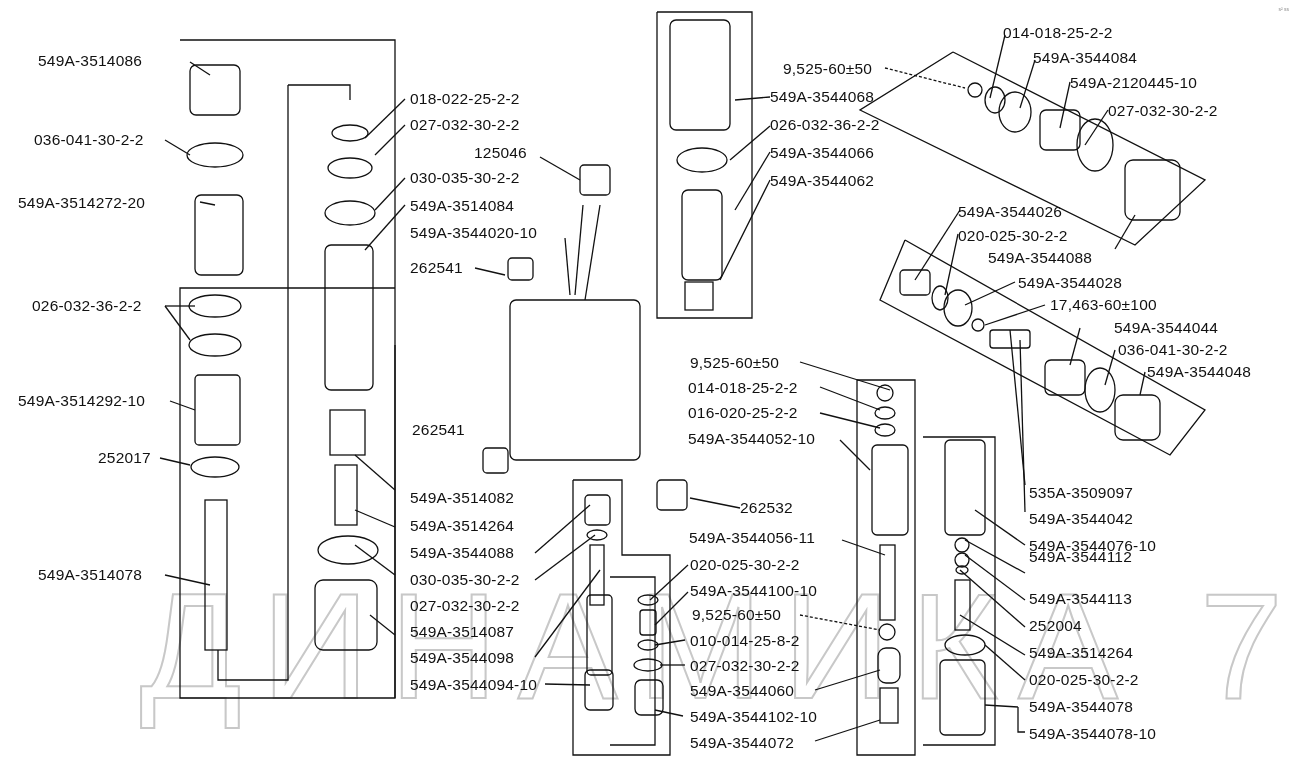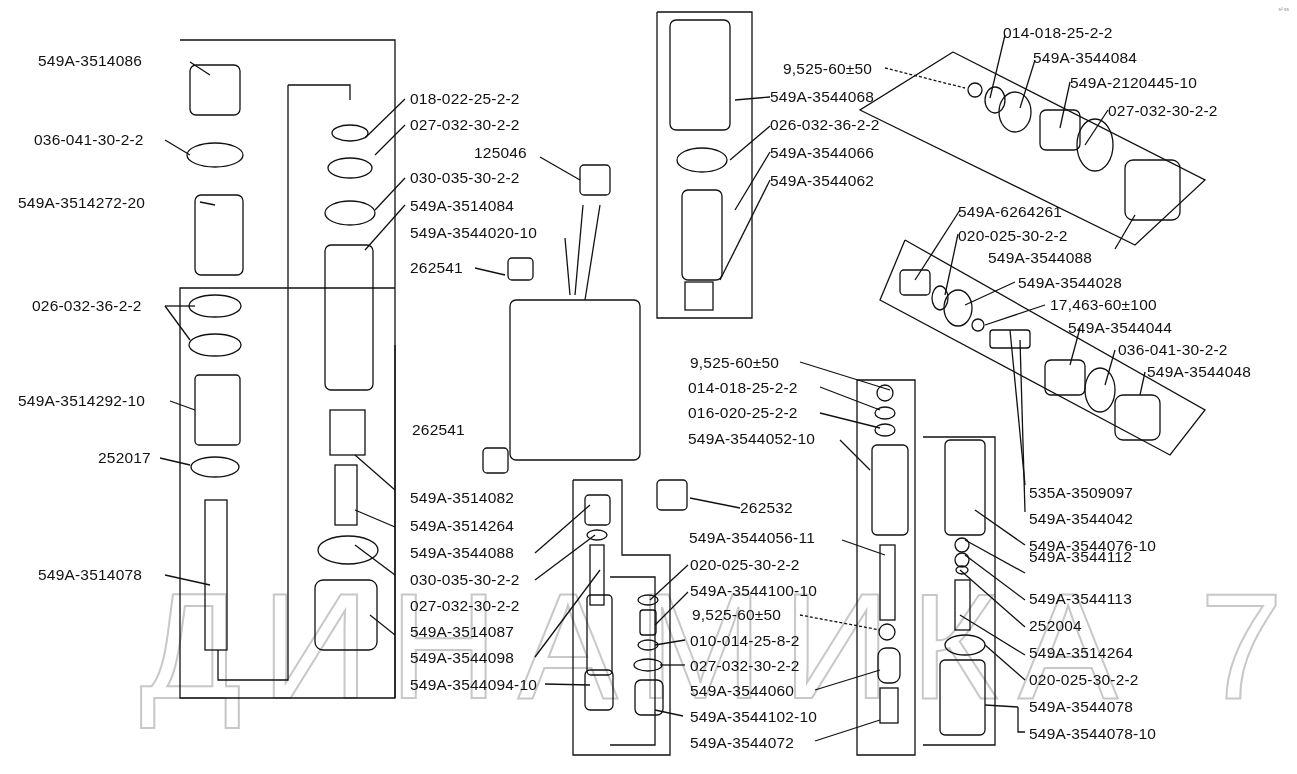--- a/index.html
+++ b/index.html
@@ -190,26 +190,26 @@
 <span class="lbl" style="left:410px;top:677px">549A-3544094-10</span>
 <span class="lbl" style="left:770px;top:89px">549A-3544068</span>
 <span class="lbl" style="left:770px;top:117px">026-032-36-2-2</span>
 <span class="lbl" style="left:770px;top:145px">549A-3544066</span>
 <span class="lbl" style="left:770px;top:173px">549A-3544062</span>
 <span class="lbl" style="left:783px;top:61px">9,525-60±50</span>
 <span class="lbl" style="left:1003px;top:25px">014-018-25-2-2</span>
 <span class="lbl" style="left:1033px;top:50px">549A-3544084</span>
 <span class="lbl" style="left:1070px;top:75px">549A-2120445-10</span>
 <span class="lbl" style="left:1108px;top:103px">027-032-30-2-2</span>
-<span class="lbl" style="left:958px;top:204px">549A-6264261</span>
+<span class="lbl" style="left:958px;top:204px">549A-3544026</span>
 <span class="lbl" style="left:958px;top:228px">020-025-30-2-2</span>
 <span class="lbl" style="left:988px;top:250px">549A-3544088</span>
 <span class="lbl" style="left:1018px;top:275px">549A-3544028</span>
 <span class="lbl" style="left:1050px;top:297px">17,463-60±100</span>
-<span class="lbl" style="left:1068px;top:320px">549A-3544044</span>
+<span class="lbl" style="left:1114px;top:320px">549A-3544044</span>
 <span class="lbl" style="left:1118px;top:342px">036-041-30-2-2</span>
 <span class="lbl" style="left:1147px;top:364px">549A-3544048</span>
 <span class="lbl" style="left:690px;top:355px">9,525-60±50</span>
 <span class="lbl" style="left:688px;top:380px">014-018-25-2-2</span>
 <span class="lbl" style="left:688px;top:405px">016-020-25-2-2</span>
 <span class="lbl" style="left:688px;top:431px">549A-3544052-10</span>
 <span class="lbl" style="left:740px;top:500px">262532</span>
 <span class="lbl" style="left:689px;top:530px">549A-3544056-11</span>
 <span class="lbl" style="left:690px;top:557px">020-025-30-2-2</span>
 <span class="lbl" style="left:690px;top:583px">549A-3544100-10</span>

